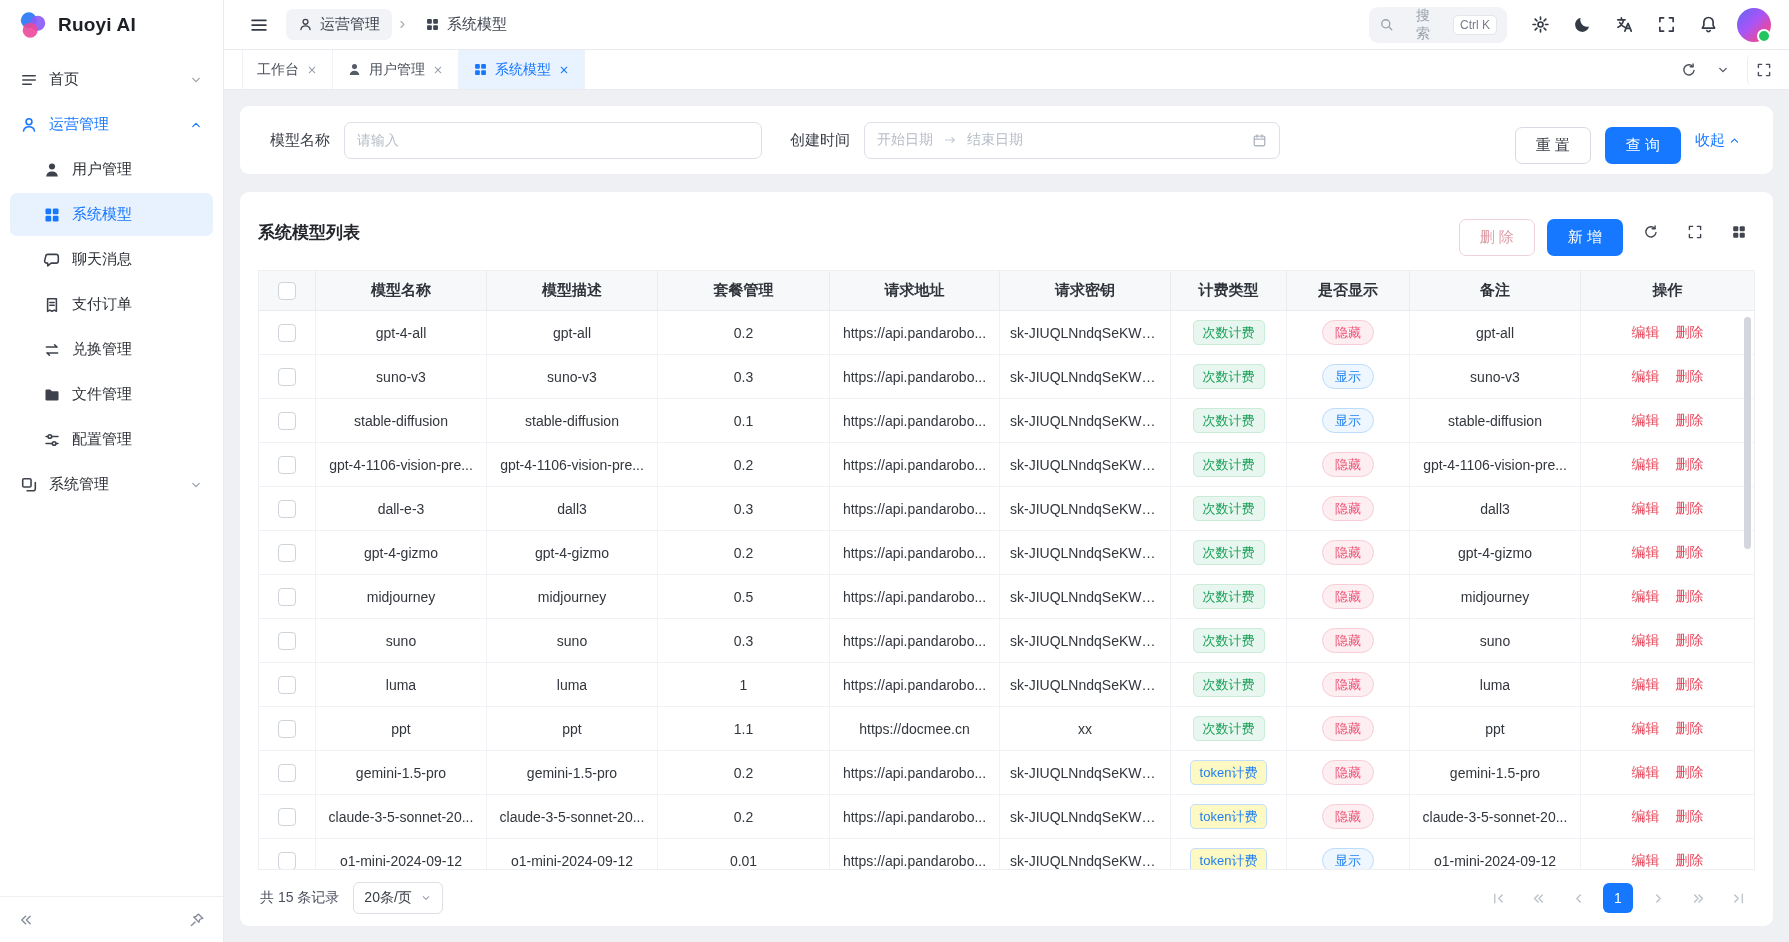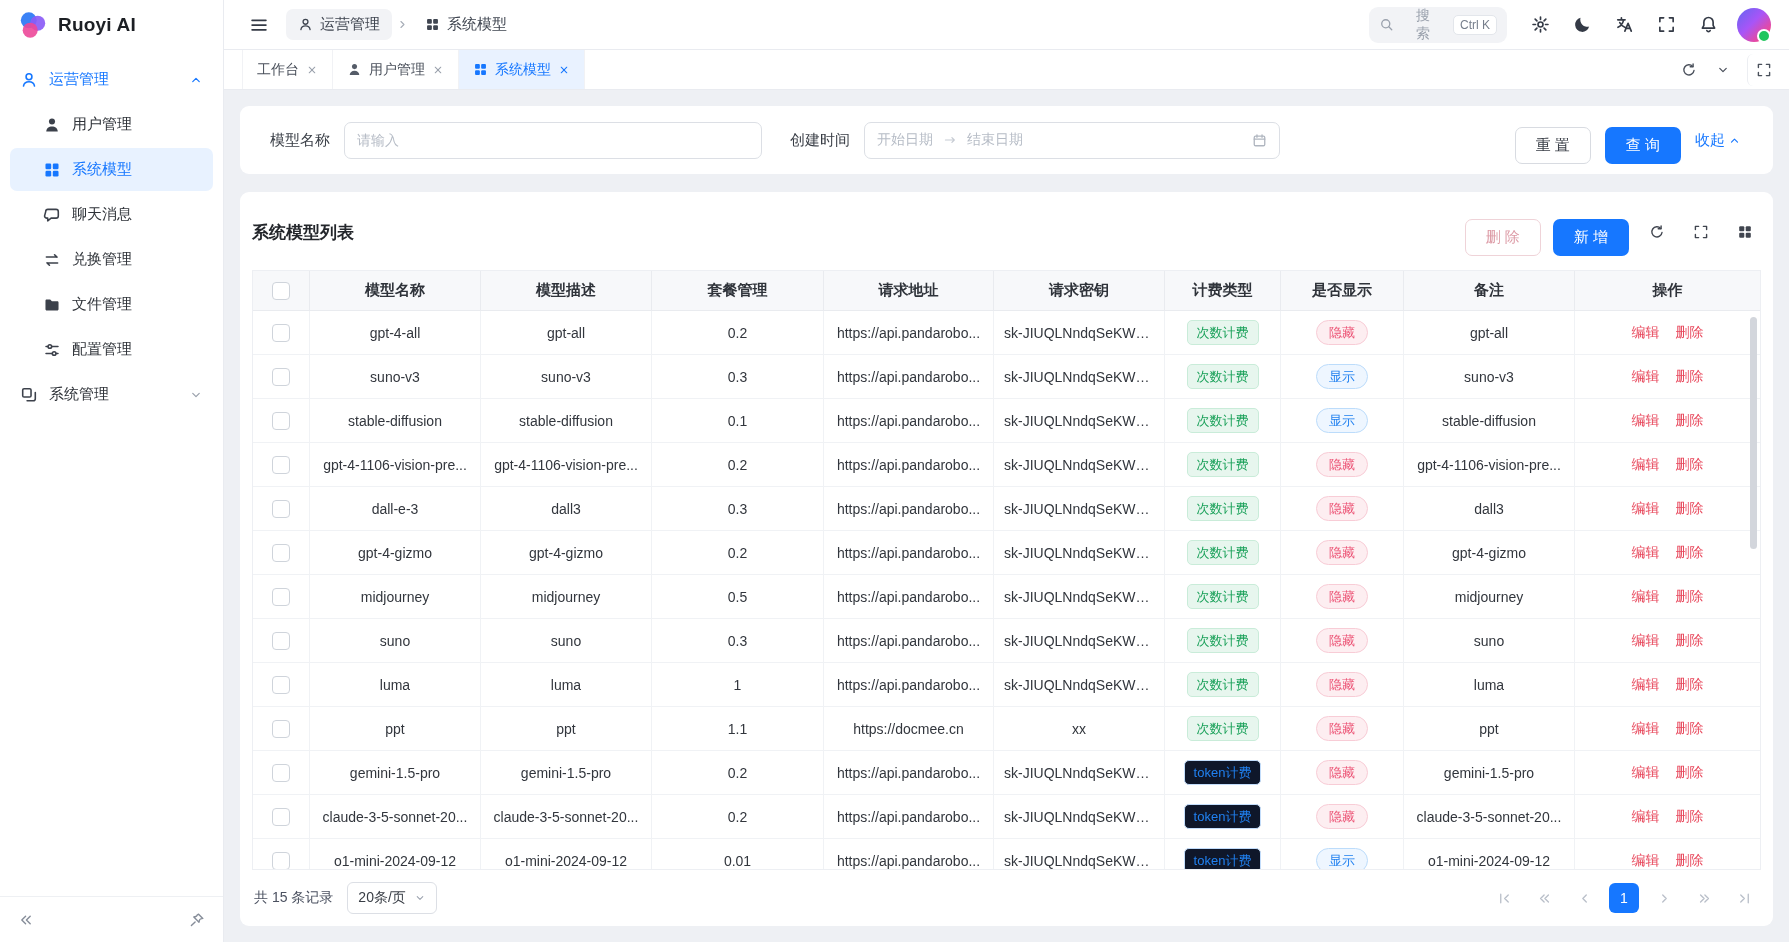--- a/index.html
+++ b/index.html
@@ -84,37 +84,37 @@
 .r-cal{color:#b0b6c0;}
 .filter-right{margin-left:auto;display:flex;align-items:center;gap:14px;}
 .btn{height:37px;padding:0 20px;border-radius:7px;font-size:15px;font-family:inherit;display:inline-flex;align-items:center;justify-content:center;cursor:pointer;border:1px solid transparent;white-space:nowrap;margin-top:11px;}
 .btn-default{background:#fff;border-color:#d8dbe1;color:#383d45;}
 .btn-primary{background:var(--primary);color:#fff;}
 .btn-disabled{background:#fff;border-color:#efd3d8;color:#dc9aa5;cursor:not-allowed;}
 .link-collapse{color:var(--primary);font-size:15px;font-weight:500;display:inline-flex;align-items:center;gap:3px;cursor:pointer;}
 .link-collapse .icn{color:var(--primary);}
 
 
-.table-card{flex:1;display:flex;flex-direction:column;padding:16px 12px 12px;min-height:0;}
+.table-card{flex:1;display:flex;flex-direction:column;padding:16px 18px 12px;min-height:0;}
 .card-head{display:flex;align-items:center;margin-bottom:14px;flex:none;}
 .card-title{font-size:17px;font-weight:600;color:#23262b;}
 .card-tools{margin-left:auto;display:flex;align-items:center;gap:12px;}
 .tool-icon{display:inline-flex;align-items:center;justify-content:center;width:32px;height:32px;color:#40454f;cursor:pointer;border-radius:6px;}
 .table-wrap{position:relative;flex:1;min-height:0;border:1px solid #edeff3;overflow:hidden;}
 table{width:100%;border-collapse:separate;border-spacing:0;table-layout:fixed;}
 thead th{height:40px;background:#f7f8fa;font-size:15px;font-weight:700;color:#2f333a;text-align:center;
   border-bottom:1px solid #e9ebef;border-right:1px solid #e9ebef;padding:0 8px;white-space:nowrap;overflow:hidden;}
 thead th:last-child{border-right:none;}
 tbody td{height:44px;font-size:14px;color:#32363d;text-align:center;border-bottom:1px solid #f0f2f5;
   border-right:1px solid #f0f2f5;padding:0 10px;white-space:nowrap;overflow:hidden;text-overflow:ellipsis;}
 tbody td:last-child{border-right:none;}
 .cb{display:inline-block;width:18px;height:18px;border:1px solid #cfd4db;border-radius:4px;background:#fff;vertical-align:middle;cursor:pointer;}
 .tag{display:inline-block;font-size:13px;line-height:1;padding:5px 9px;border-radius:5px;}
 .tag-count{background:#e7f6ee;color:#18a058;border:1px solid #c9ecd9;}
-.tag-token{background:#0f172a;color:#2080f0;border:1px solid #c3ddfb;text-align:center;}
+.tag-token{background:#fef9c3;color:#2080f0;border:1px solid #c3ddfb;text-align:center;}
 .pill{display:inline-block;font-size:13px;line-height:1;padding:5px 12px;border-radius:999px;}
 .pill-hidden{background:#fdeef1;color:#ec5375;border:1px solid #f8ccd6;}
 .pill-shown{background:#eef6ff;color:#2080f0;border:1px solid #bcdcfb;}
 .op-link{cursor:pointer;font-size:14px;margin:12px 8px;color:#e8485c;}
 .vscroll{position:absolute;right:3px;top:46px;width:7px;height:232px;border-radius:4px;background:#d3d6dc;cursor:pointer;}
 
 
 .pager-row{display:flex;align-items:center;margin-top:12px;flex:none;padding:0 2px;}
 .total-text{font-size:14px;color:#4b5160;margin-right:14px;}
 .page-size{height:32px;border:1px solid #dcdfe5;border-radius:6px;display:flex;align-items:center;gap:8px;padding:0 10px;font-size:14px;color:#383d45;cursor:pointer;}
@@ -134,20 +134,33 @@
       <span class="logo-mark">
         <svg viewBox="0 0 32 32">
           <circle cx="11.5" cy="11" r="8.5" fill="#3b82f6"></circle>
           <circle cx="21" cy="14" r="8" fill="#8b5cf6" fill-opacity="0.92"></circle>
           <circle cx="13" cy="21.5" r="8" fill="#ec4899" fill-opacity="0.9"></circle>
         </svg>
       </span>
       <span class="brand-name">Ruoyi AI</span>
     </div>
     <nav class="menu" id="sidebar-nav">
+        <div class="menu-item parent">
+          <span class="icn">
+            <svg viewBox="0 0 16 16" fill="none" stroke="currentColor" stroke-width="1.4" stroke-linecap="round" stroke-linejoin="round">
+              <path d="M2.5 4.2h11M2.5 8h11M2.5 11.8h7.5"></path>
+            </svg>
+          </span>
+          <span class="mi-label">首页</span>
+          <span class="icn mi-chevron">
+            <svg viewBox="0 0 16 16" fill="none" stroke="currentColor" stroke-width="1.4" stroke-linecap="round" stroke-linejoin="round">
+              <path d="M4.3 6.1L8 9.8l3.7-3.7"></path>
+            </svg>
+          </span>
+        </div>
         <div class="menu-item parent parent-active">
           <span class="icn">
             <svg viewBox="0 0 16 16" fill="none" stroke="currentColor" stroke-width="1.4" stroke-linecap="round" stroke-linejoin="round">
               <circle cx="8" cy="5.1" r="2.6"></circle>
               <path d="M3.1 13.4c.4-2.4 2.4-3.9 4.9-3.9s4.5 1.5 4.9 3.9"></path>
             </svg>
           </span>
           <span class="mi-label">运营管理</span>
           <span class="icn mi-chevron">
             <svg viewBox="0 0 16 16" fill="none" stroke="currentColor" stroke-width="1.4" stroke-linecap="round" stroke-linejoin="round">
@@ -175,20 +188,29 @@
           </span>
           <span class="mi-label">系统模型</span>
         </div>
         <div class="menu-item child">
           <span class="icn">
             <svg viewBox="0 0 16 16" fill="none" stroke="currentColor" stroke-width="1.4" stroke-linecap="round" stroke-linejoin="round">
               <path d="M2.4 5c0-1.1.9-2 2-2h7.2c1.1 0 2 .9 2 2v3.8c0 1.1-.9 2-2 2H7.2l-3 2.4v-2.4h-.8c-1.1 0-2-.9-2-2z"></path>
             </svg>
           </span>
           <span class="mi-label">聊天消息</span>
+        </div>
+        <div class="menu-item child">
+          <span class="icn">
+            <svg viewBox="0 0 16 16" fill="none" stroke="currentColor" stroke-width="1.4" stroke-linecap="round" stroke-linejoin="round">
+              <path d="M4.1 2.4h7.8v11.2l-1.95-1.1-1.95 1.1-1.95-1.1-1.95 1.1z"></path>
+              <path d="M6.1 5.7h3.8M6.1 8.2h3.8"></path>
+            </svg>
+          </span>
+          <span class="mi-label">支付订单</span>
         </div>
         <div class="menu-item child">
           <span class="icn">
             <svg viewBox="0 0 16 16" fill="none" stroke="currentColor" stroke-width="1.4" stroke-linecap="round" stroke-linejoin="round">
               <path d="M3 5.4h9.4M10.3 3.3l2.1 2.1M13 10.6H3.6M5.7 12.7l-2.1-2.1"></path>
             </svg>
           </span>
           <span class="mi-label">兑换管理</span>
         </div>
         <div class="menu-item child">

